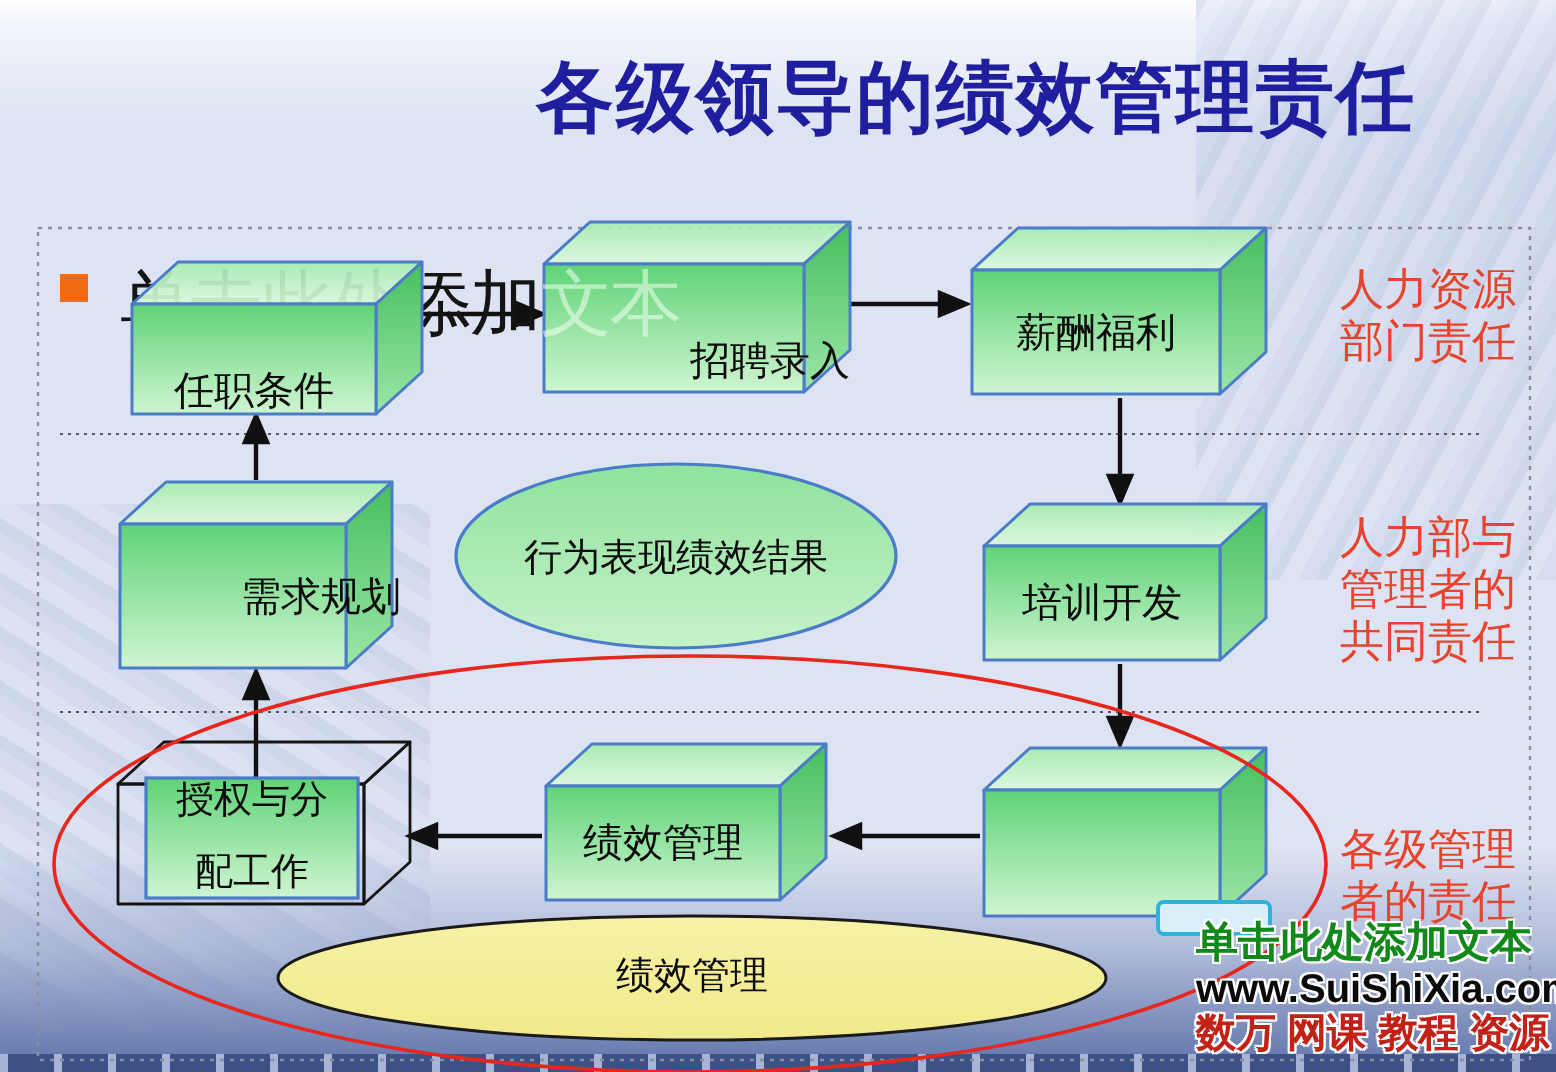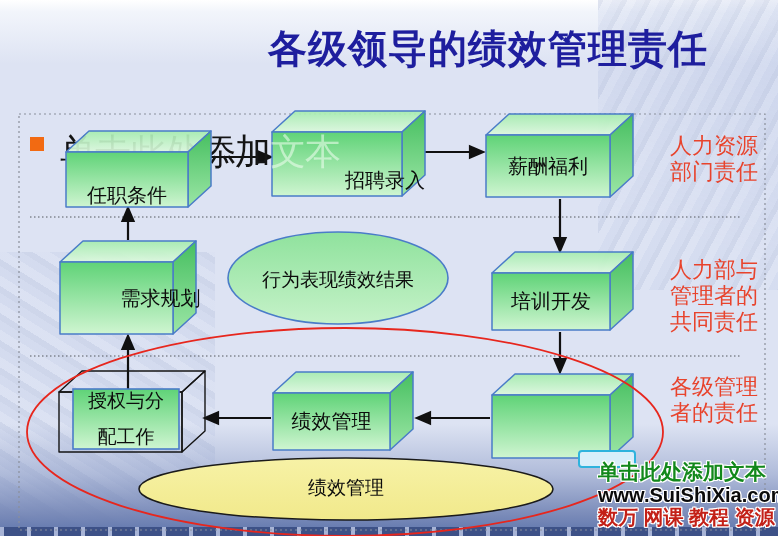--- a/index.html
+++ b/index.html
@@ -40,21 +40,21 @@
   #lbl-shouquan{left:73px;top:389px;width:106px;height:60px;font-size:19px;line-height:1.25;flex-direction:column;gap:12px;}
   #lbl-jixiao{left:273px;top:393px;width:117px;height:57px;}
   #lbl-jiaoliu{left:492px;top:395px;width:118px;height:63px;}
   #lbl-ellipse{left:232px;top:240px;width:212px;height:78px;font-size:19px;line-height:1.5;flex-direction:row;}
   #lbl-yellow{left:139px;top:458px;width:414px;height:60px;font-size:19px;}
   .ann{position:absolute;left:670px;width:100px;z-index:4;color:#e8432c;
     font-size:22px;line-height:26px;font-weight:400;}
   .ann span{display:block;}
   #ann-hr{top:133px;}
   #ann-joint{top:257px;}
-  #ann-managers{top:374px;}
+  #ann-managers{top:413px;}
   
   svg.layer{position:absolute;left:0;top:0;}
   #svg-lower{z-index:1;}
   #svg-upper{z-index:3;}
   
   .cyanbar{position:absolute;left:578px;top:450px;width:54px;height:14px;z-index:5;
     background:#d9effa;border:2px solid #2fb3dd;border-radius:4px;}
   .wm{position:absolute;right:0;top:460px;width:180px;z-index:6;padding-left:4px;
     font-family:"Liberation Sans","DejaVu Sans",sans-serif;font-weight:900;line-height:1.12;
     text-shadow:-1px -1px 0 #fff,1px -1px 0 #fff,-1px 1px 0 #fff,1px 1px 0 #fff,0 -1px 0 #fff,0 1px 0 #fff,-1px 0 0 #fff,1px 0 0 #fff;}

